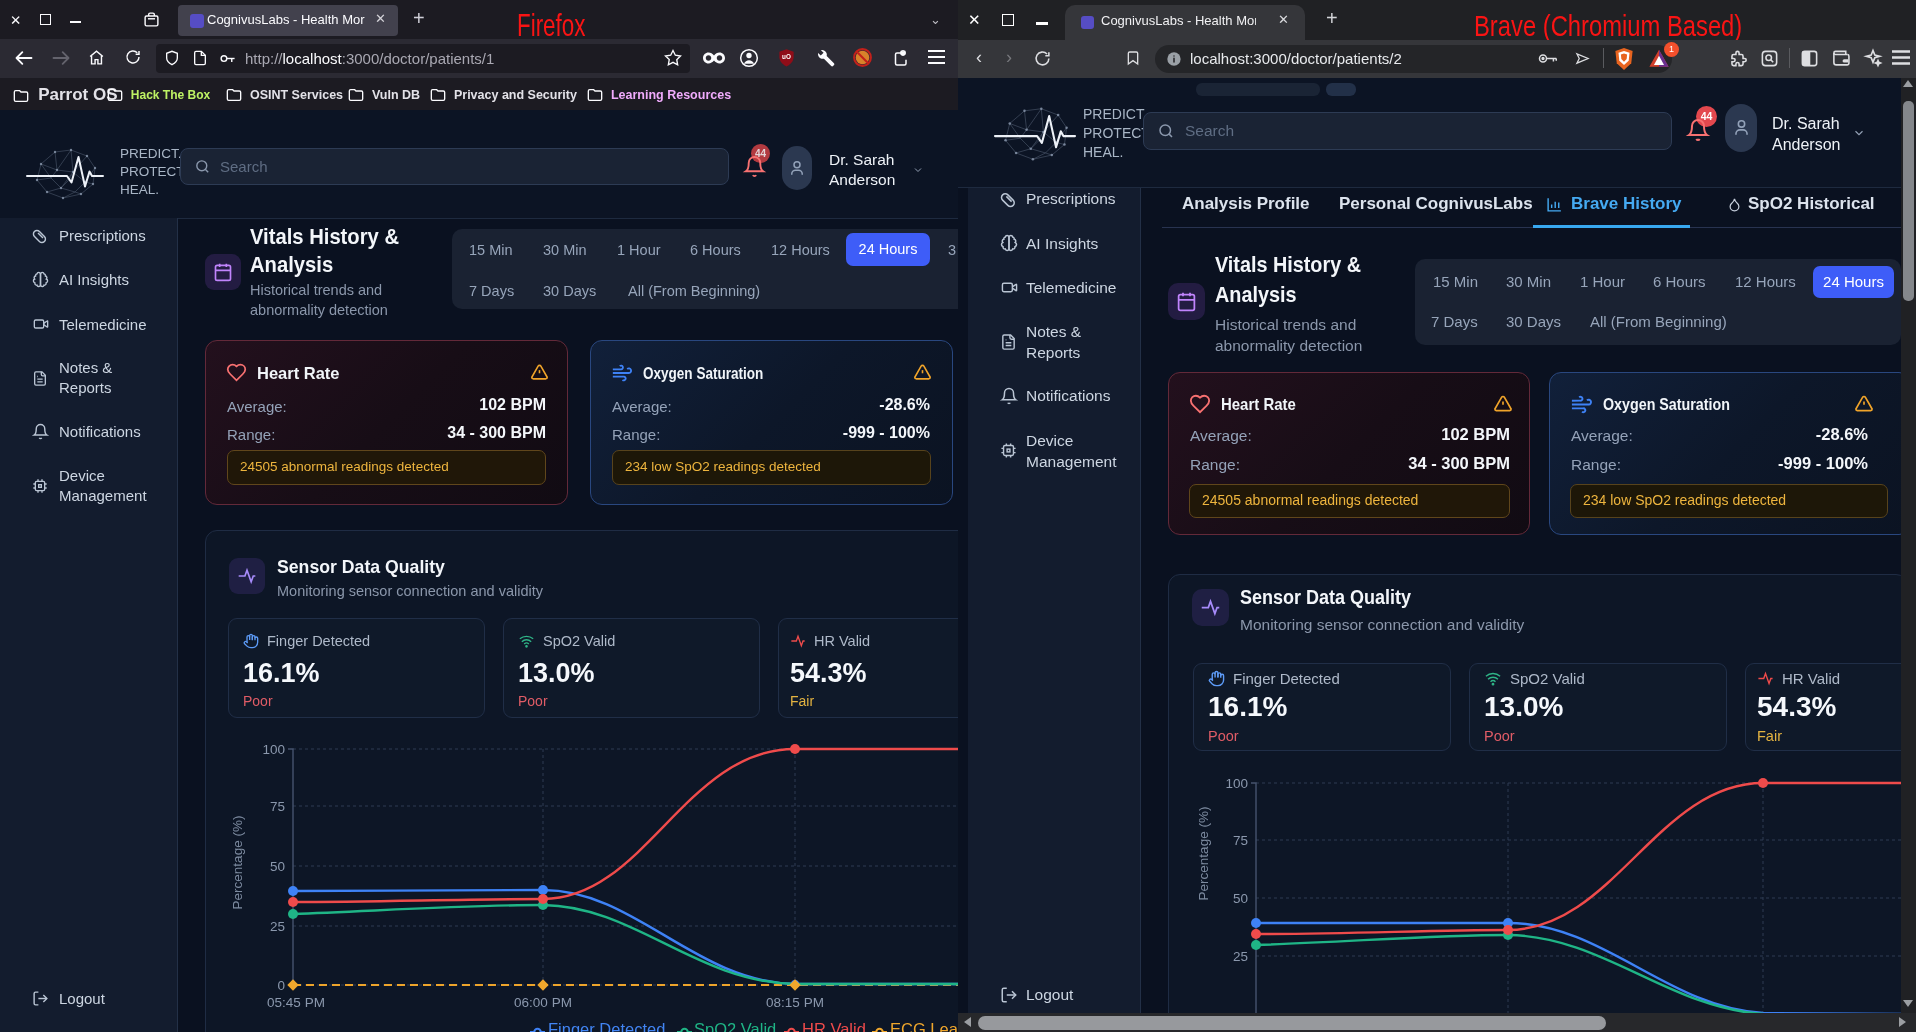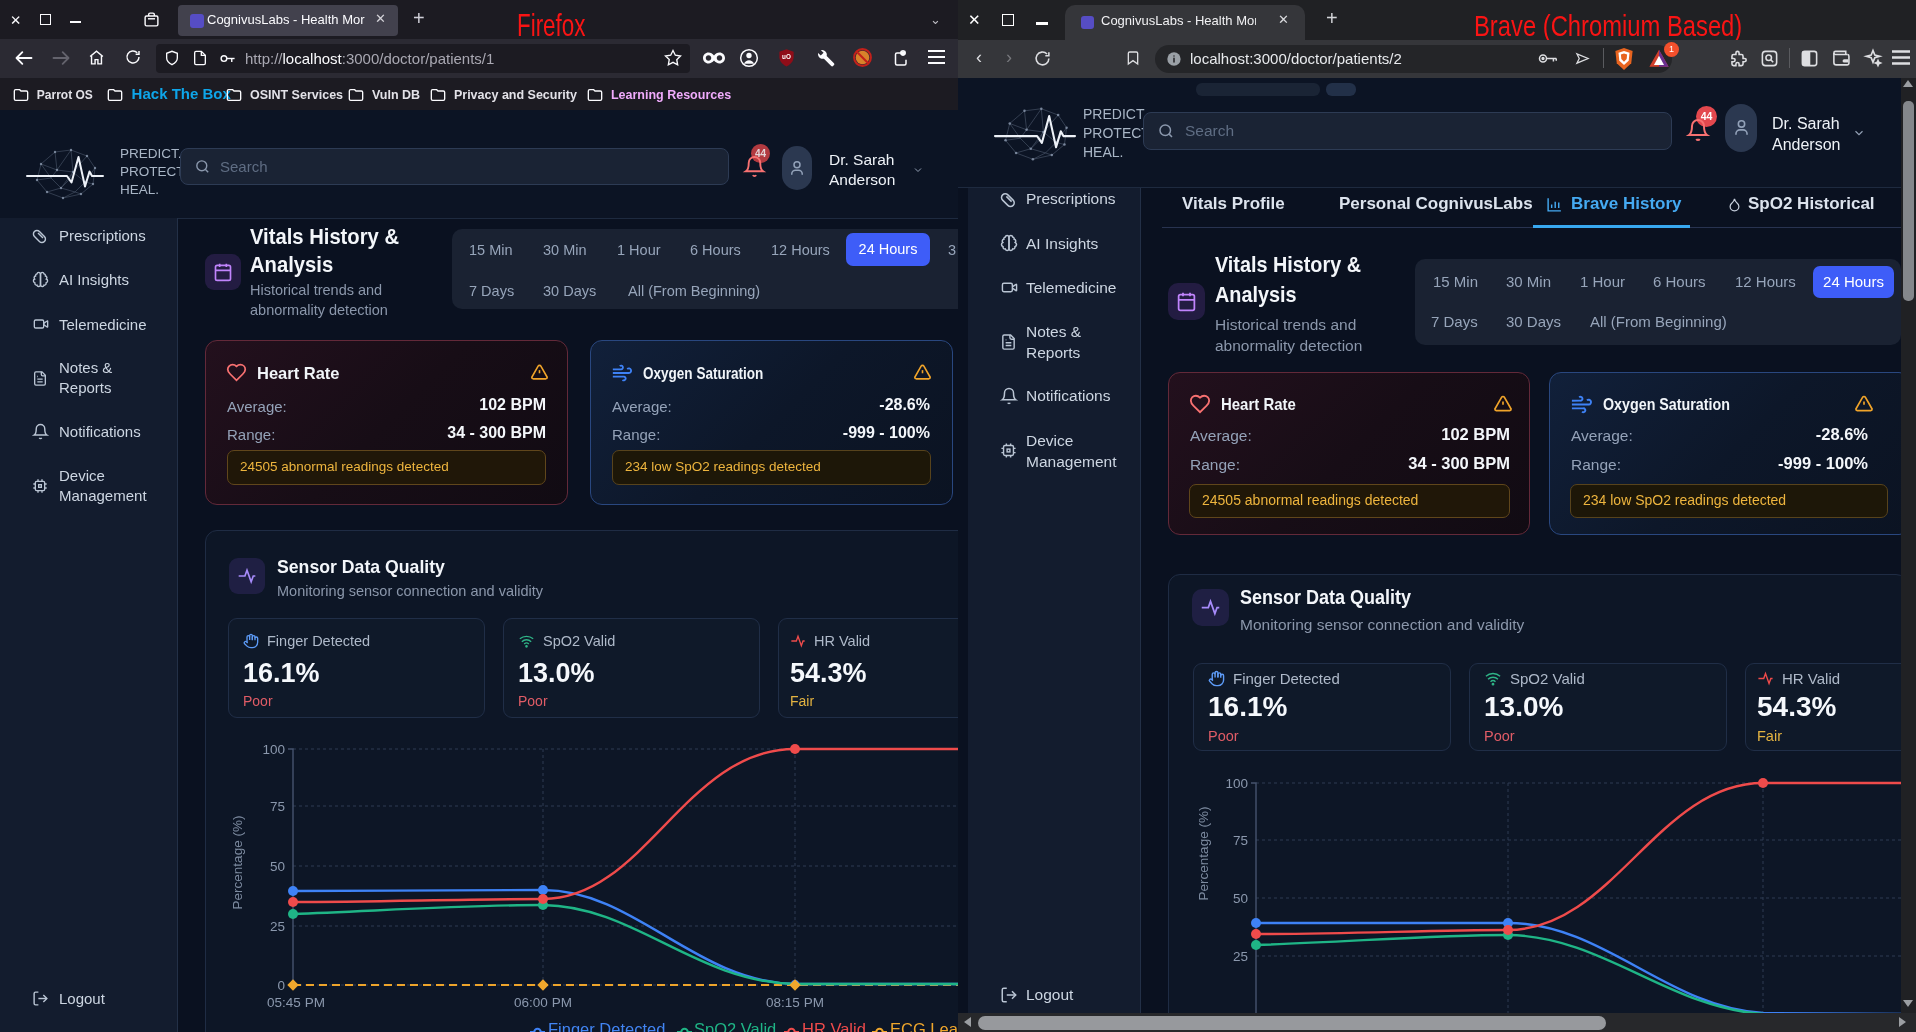--- a/index.html
+++ b/index.html
@@ -89,27 +89,27 @@
     </svg>
   <svg class="a" style="left:928px;top:50px" width="17" height="14" viewBox="0 0 17 14">
       <path d="M0 1h17M0 7h17M0 13h17" stroke="#fbfbfe" stroke-width="2"></path>
     </svg>
 
   <div class="a" style="left:0;top:78px;width:958px;height:32px;background:#1c1b22;"></div>
   <div class="a" style="left:13px;top:86px;">
     <svg style="display:inline-block;vertical-align:-3px" width="16" height="16" viewBox="0 0 24 24" fill="none" stroke="#fbfbfe" stroke-width="2">
         <path d="M4 20h16a2 2 0 0 0 2-2V8a2 2 0 0 0-2-2h-8l-2-2H4a2 2 0 0 0-2 2v12a2 2 0 0 0 2 2z"></path>
       </svg>
-    <span style="color:#e3e2e8;font-size:12px;font-weight:bold;position:relative;top:-1px;">&nbsp;Parrot OS</span>
+    <span style="color:#e3e2e8;font-size:17px;font-weight:bold;position:relative;top:-1px;">&nbsp;Parrot OS</span>
   </div>
   <div class="a" style="left:107px;top:86px;">
     <svg style="display:inline-block;vertical-align:-3px" width="16" height="16" viewBox="0 0 24 24" fill="none" stroke="#fbfbfe" stroke-width="2">
         <path d="M4 20h16a2 2 0 0 0 2-2V8a2 2 0 0 0-2-2h-8l-2-2H4a2 2 0 0 0-2 2v12a2 2 0 0 0 2 2z"></path>
       </svg>
-    <span style="color:#0ea5e9;font-size:15px;font-weight:bold;position:relative;top:-1px;">&nbsp;Hack The Box</span>
+    <span style="color:#bef264;font-size:12px;font-weight:bold;position:relative;top:-1px;">&nbsp;Hack The Box</span>
   </div>
   <div class="a" style="left:226px;top:86px;">
     <svg style="display:inline-block;vertical-align:-3px" width="16" height="16" viewBox="0 0 24 24" fill="none" stroke="#fbfbfe" stroke-width="2">
         <path d="M4 20h16a2 2 0 0 0 2-2V8a2 2 0 0 0-2-2h-8l-2-2H4a2 2 0 0 0-2 2v12a2 2 0 0 0 2 2z"></path>
       </svg>
     <span style="color:#e3e2e8;font-size:12.5px;font-weight:bold;position:relative;top:-1px;">&nbsp;OSINT Services</span>
   </div>
   <div class="a" style="left:348px;top:86px;">
     <svg style="display:inline-block;vertical-align:-3px" width="16" height="16" viewBox="0 0 24 24" fill="none" stroke="#fbfbfe" stroke-width="2">
         <path d="M4 20h16a2 2 0 0 0 2-2V8a2 2 0 0 0-2-2h-8l-2-2H4a2 2 0 0 0-2 2v12a2 2 0 0 0 2 2z"></path>
@@ -536,21 +536,21 @@
       </svg>
     <div class="tx" style="left:68px;top:352px;color:#cdd6e2;font-size:15.5px;line-height:21px;white-space:normal;width:105px;">Device Management</div>
     <svg class="a" style="left:42px;top:908px" width="18" height="18" viewBox="0 0 24 24" fill="none" stroke="#bac5d4" stroke-width="2">
         <path d="M9 21H5a2 2 0 0 1-2-2V5a2 2 0 0 1 2-2h4"></path>
         <path d="m16 17 5-5-5-5"></path>
         <path d="M21 12H9"></path>
       </svg>
     <div class="tx" style="left:68px;top:908px;color:#cdd6e2;font-size:15.5px;">Logout</div>
 
     <div class="a" style="left:204px;top:149px;width:739px;height:1px;background:#283350;"></div>
-    <div class="tx" style="left:224px;top:116px;color:#dce3ed;font-size:17px;font-weight:bold;">Vitals Profile</div>
+    <div class="tx" style="left:224px;top:116px;color:#dce3ed;font-size:17px;font-weight:bold;">Analysis Profile</div>
     <div class="tx" style="left:381px;top:116px;color:#dce3ed;font-size:17px;font-weight:bold;">Personal CognivusLabs</div>
     <svg class="a" style="left:588px;top:118px" width="17" height="17" viewBox="0 0 24 24" fill="none" stroke="#45aaf2" stroke-width="2">
         <path d="M3 3v18h18"></path>
         <path d="M8 17v-5M13 17V8M18 17v-8"></path>
       </svg>
     <div class="tx" style="left:613px;top:116px;color:#45aaf2;font-size:17px;font-weight:bold;">Brave History</div>
     <div class="a" style="left:575px;top:147px;width:157px;height:3px;background:#38a8f0;"></div>
     <svg class="a" style="left:769px;top:118px" width="15" height="17" viewBox="0 0 24 24" fill="none" stroke="#c6cfdc" stroke-width="2">
         <path d="M12 22a7 7 0 0 0 7-7c0-2-1-3.9-3-5.5s-3.5-4-4-6.5c-.5 2.5-2 4.9-4 6.5C6 11.1 5 13 5 15a7 7 0 0 0 7 7z"></path>
       </svg>

